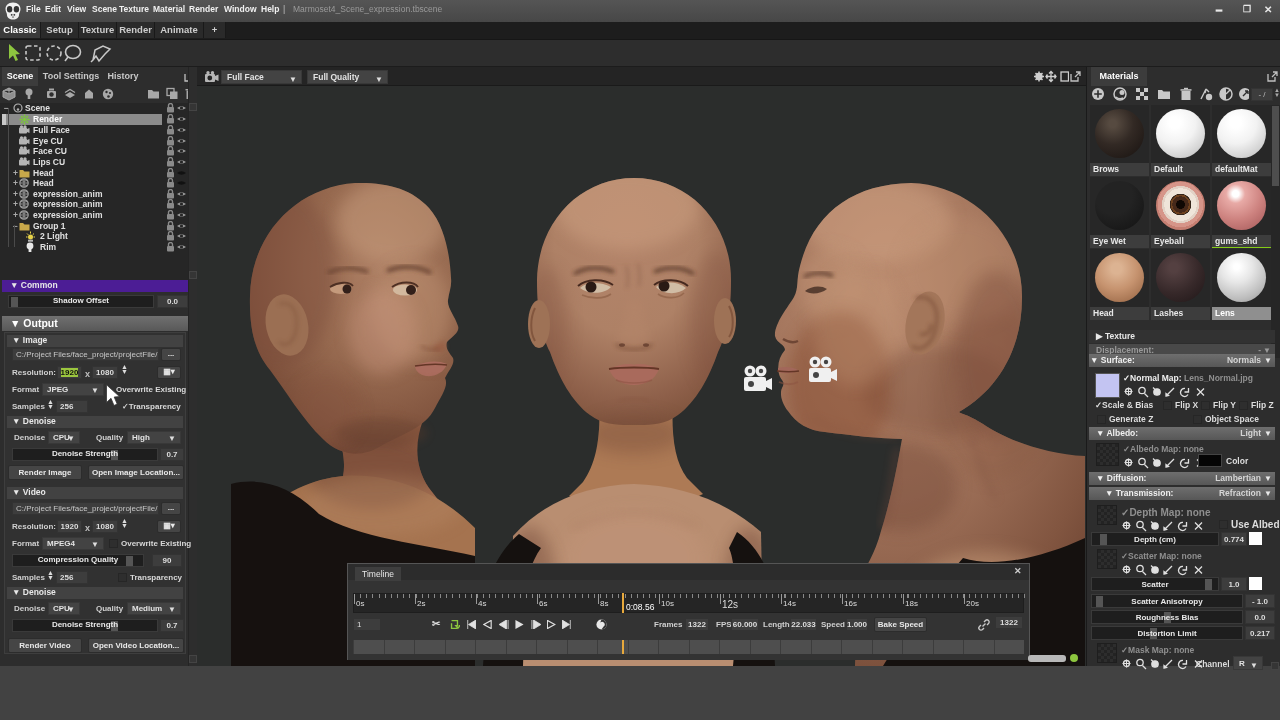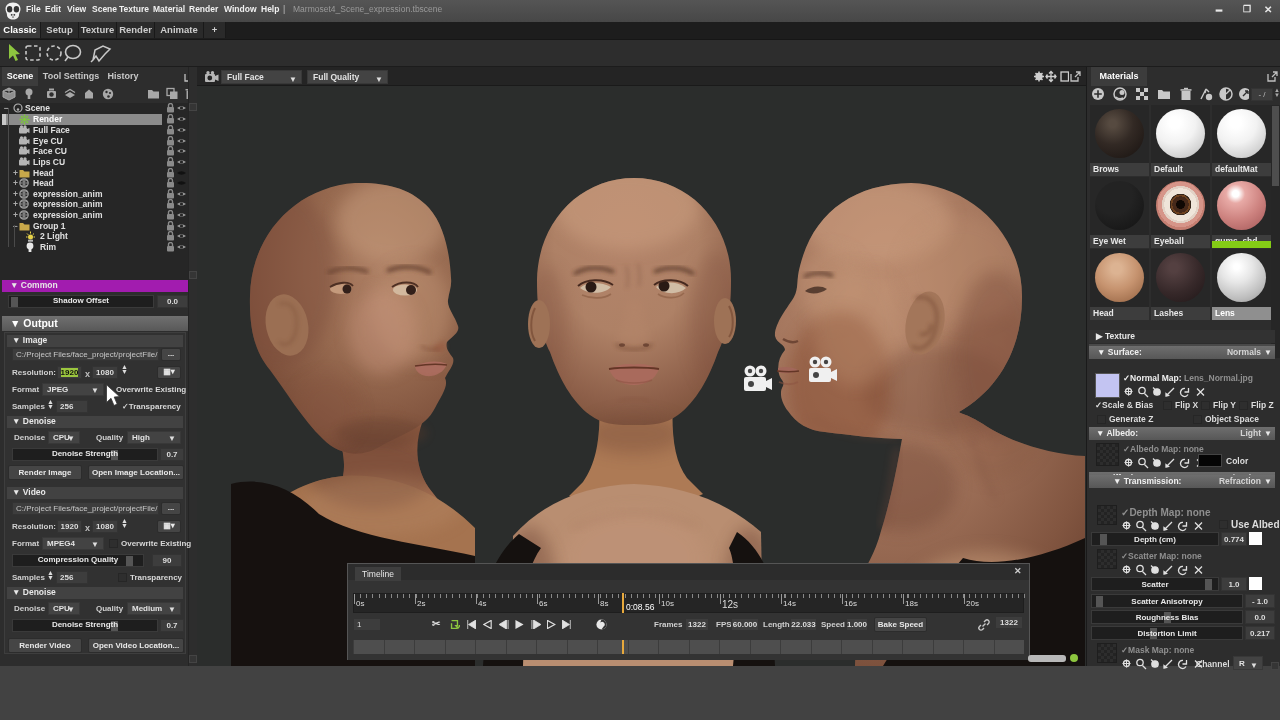--- a/index.html
+++ b/index.html
@@ -29,21 +29,21 @@
 
 .ptab{position:absolute;top:0;height:19px;line-height:19px;font-size:9px;color:#c8c8c8;text-align:center;background:#2d2d2d;white-space:nowrap;overflow:hidden}
 .ptab.act{background:#3c3c3c;color:#fff}
 .field{position:absolute;background:#3d3d3d;border:1px solid #333;color:#ddd;font-size:8px;line-height:11px;text-align:center;white-space:nowrap;overflow:hidden}
 .dd{position:absolute;background:#434343;border:1px solid #383838;color:#e2e2e2;font-size:8px;white-space:nowrap;overflow:hidden}
 .dd .ar{position:absolute;right:4px;top:1px;font-size:8px;color:#ddd}
 .slider{position:absolute;background:#1e1e1e;border:1px solid #3a3a3a;color:#e8e8e8;font-size:8px;text-align:center;white-space:nowrap;overflow:hidden}
 .thumb{position:absolute;top:1px;width:7px;background:#555}
 .slider b{position:relative;z-index:1}
 .btn{position:absolute;background:#454545;border:1px solid #2c2c2c;border-radius:2px;color:#e8e8e8;font-size:8px;text-align:center;white-space:nowrap;overflow:hidden}
-.hdr{position:absolute;background:#a21caf;color:#e8e8e8;font-size:8.5px;white-space:nowrap;overflow:hidden}
+.hdr{position:absolute;background:#4c1d95;color:#e8e8e8;font-size:8.5px;white-space:nowrap;overflow:hidden}
 .cb{position:absolute;width:9px;height:9px;background:#2e2e2e;border:1px solid #262626}
 
 .trow{position:absolute;left:0;width:188px;height:10.7px;font-size:8.5px;color:#e0e0e0;white-space:nowrap}
 
 .mcell{position:absolute;width:59px;height:71px;background:#272727}
 .mlabel{position:absolute;left:0;bottom:0;width:100%;height:13px;background:#3d3d3d;color:#e8e8e8;font-size:8.5px;line-height:13px;padding-left:3px;white-space:nowrap;overflow:hidden}
 .sphere{position:absolute;border-radius:50%}
 .rhdr{position:absolute;left:2px;width:186px;height:13px;font-size:8.5px;color:#f0f0f0;background:linear-gradient(#6e6e6e,#575757);line-height:13px;white-space:nowrap}
 .rhdr .rt{position:absolute;right:14px;top:0;color:#d5d5d5}
 .rhdr .ra{position:absolute;right:3px;top:0;font-size:8px;color:#e8e8e8}
@@ -803,41 +803,41 @@
         <div class="mcell" style="left:3px;top:110px">
           <div class="sphere" style="left:5px;top:4px;width:49px;height:49px;background:radial-gradient(circle at 38% 30%, #232323 0 40%, #161616 85%)"></div>
           <div class="mlabel" style="">Eye Wet</div>
         </div>
         <div class="mcell" style="left:64px;top:110px">
           <div class="sphere" style="left:5px;top:4px;width:49px;height:49px;background:radial-gradient(circle at 50% 48%, #0f0804 0 12%, #46291a 13% 23%, #6e421f 23% 28%, #35251a 28% 30%, #efe5da 31% 46%, #e2d2c6 46% 52%, #d69589 53% 64%, #c67f72 64%)"></div>
           <div class="mlabel" style="">Eyeball</div>
         </div>
         <div class="mcell" style="left:125px;top:110px">
           <div class="sphere" style="left:5px;top:4px;width:49px;height:49px;background:radial-gradient(circle at 38% 26%, #ffffff 0 7%, #e8aaa6 20%, #cd827f 55%, #a65a5a 95%)"></div>
-          <div class="mlabel" style="border-bottom:7px solid #84cc16;">gums_shd</div>
+          <div class="mlabel" style="border-bottom:1px solid #84cc16;">gums_shd</div>
         </div>
         <div class="mcell" style="left:3px;top:182px">
           <div class="sphere" style="left:5px;top:4px;width:49px;height:49px;background:radial-gradient(circle at 44% 32%, #dcb392 0 12%, #c6936f 48%, #a3714f 82%, #845a40 100%)"></div>
           <div class="mlabel" style="">Head</div>
         </div>
         <div class="mcell" style="left:64px;top:182px">
           <div class="sphere" style="left:5px;top:4px;width:49px;height:49px;background:radial-gradient(circle at 36% 30%, #544041 0 10%, #362829 55%, #211819 95%)"></div>
           <div class="mlabel" style="">Lashes</div>
         </div>
         <div class="mcell" style="left:125px;top:182px">
           <div class="sphere" style="left:5px;top:4px;width:49px;height:49px;background:radial-gradient(circle at 40% 28%, #ffffff 0 6%, #e6e6e6 35%, #bdbdbd 70%, #8f8f8f 100%)"></div>
           <div class="mlabel" style="background:#8f8f8f;color:#fff;">Lens</div>
         </div>
       </div>
   <div class="abs" style="left:184px;top:38px;width:9px;height:253px;background:#262626"></div>
   <div class="abs" style="left:185px;top:39px;width:7px;height:80px;background:#4e4e4e"></div>
 
   <div class="hdr" style="left:2px;top:263px;width:186px;height:13px;padding-left:7px;background:#323232;line-height:13px">▶ Texture</div>
   <div class="hdr" style="left:2px;top:277px;width:186px;height:13px;padding-left:7px;background:#494949;color:#9a9a9a;line-height:13px">Displacement:<span style="position:absolute;right:14px">-</span><span style="position:absolute;right:4px;font-size:8px">▼</span></div>
-  <div class="rhdr" style="top:279px;padding-left:8px">▼ Surface:<span class="rt">Normals</span><span class="ra">▼</span></div>
+  <div class="rhdr" style="top:287px;padding-left:1px">▼ Surface:<span class="rt">Normals</span><span class="ra">▼</span></div>
 
   <div class="abs" style="left:8px;top:306px;width:25px;height:25px;background:#c3c4f2;border:1px solid #555"></div>
   <div class="tx" style="left:36px;top:306px;font-size:8.5px;color:#f0f0f0">✓Normal Map: <span class="graytx">Lens_Normal.jpg</span></div>
   <svg class="abs" style="left:36px;top:318px" width="110" height="13" viewBox="0 0 110 13">
     <g stroke="#e0e0e0" stroke-width="1.3" fill="none">
       <circle cx="5.5" cy="6.5" r="3"></circle>
           <path d="M5.5,2.5 V10.5 M1.5,6.5 H9.5" stroke-width="1"></path>
       <circle cx="19" cy="5.5" r="3.2"></circle>
           <path d="M21.5,8.5 L25,12"></path>
       <circle cx="34" cy="7" r="3.2" fill="#e0e0e0"></circle>
@@ -873,21 +873,21 @@
       <path d="M43,11 L51,3 M43,11 L45.5,10.5 L43,8.5 Z"></path>
       <path d="M62,3.5 A4,4 0 1 0 65,9.5 M65.5,3 V7 H61.5"></path>
       <path d="M74,3.5 L81,10.5 M81,3.5 L74,10.5"></path>
     </g>
   </svg>
   <div class="abs" style="left:111px;top:387px;width:24px;height:13px;background:#050505;border:1px solid #444"></div>
   <div class="tx" style="left:139px;top:389px;font-size:8.5px">Color</div>
 
   <div class="rhdr" style="top:405px;padding-left:7px">▼ Diffusion:<span class="rt">Lambertian</span><span class="ra">▼</span></div>
 
-  <div class="rhdr" style="top:408px;padding-left:24px">▼ Transmission:<span class="rt">Refraction</span><span class="ra">▼</span></div>
+  <div class="rhdr" style="top:420px;padding-left:16px">▼ Transmission:<span class="rt">Refraction</span><span class="ra">▼</span></div>
   <div class="checker" style="left:10px;top:438px;width:20px;height:20px"></div>
   <div class="tx" style="left:34px;top:440px;font-size:10px;color:#8f8f8f">✓Depth Map: none</div>
   <svg class="abs" style="left:34px;top:452px" width="110" height="13" viewBox="0 0 110 13">
     <g stroke="#e0e0e0" stroke-width="1.3" fill="none">
       <circle cx="5.5" cy="6.5" r="3"></circle>
           <path d="M5.5,2.5 V10.5 M1.5,6.5 H9.5" stroke-width="1"></path>
       <circle cx="19" cy="5.5" r="3.2"></circle>
           <path d="M21.5,8.5 L25,12"></path>
       <circle cx="34" cy="7" r="3.2" fill="#e0e0e0"></circle>
           <path d="M30,2.5 L32,4.5"></path>

